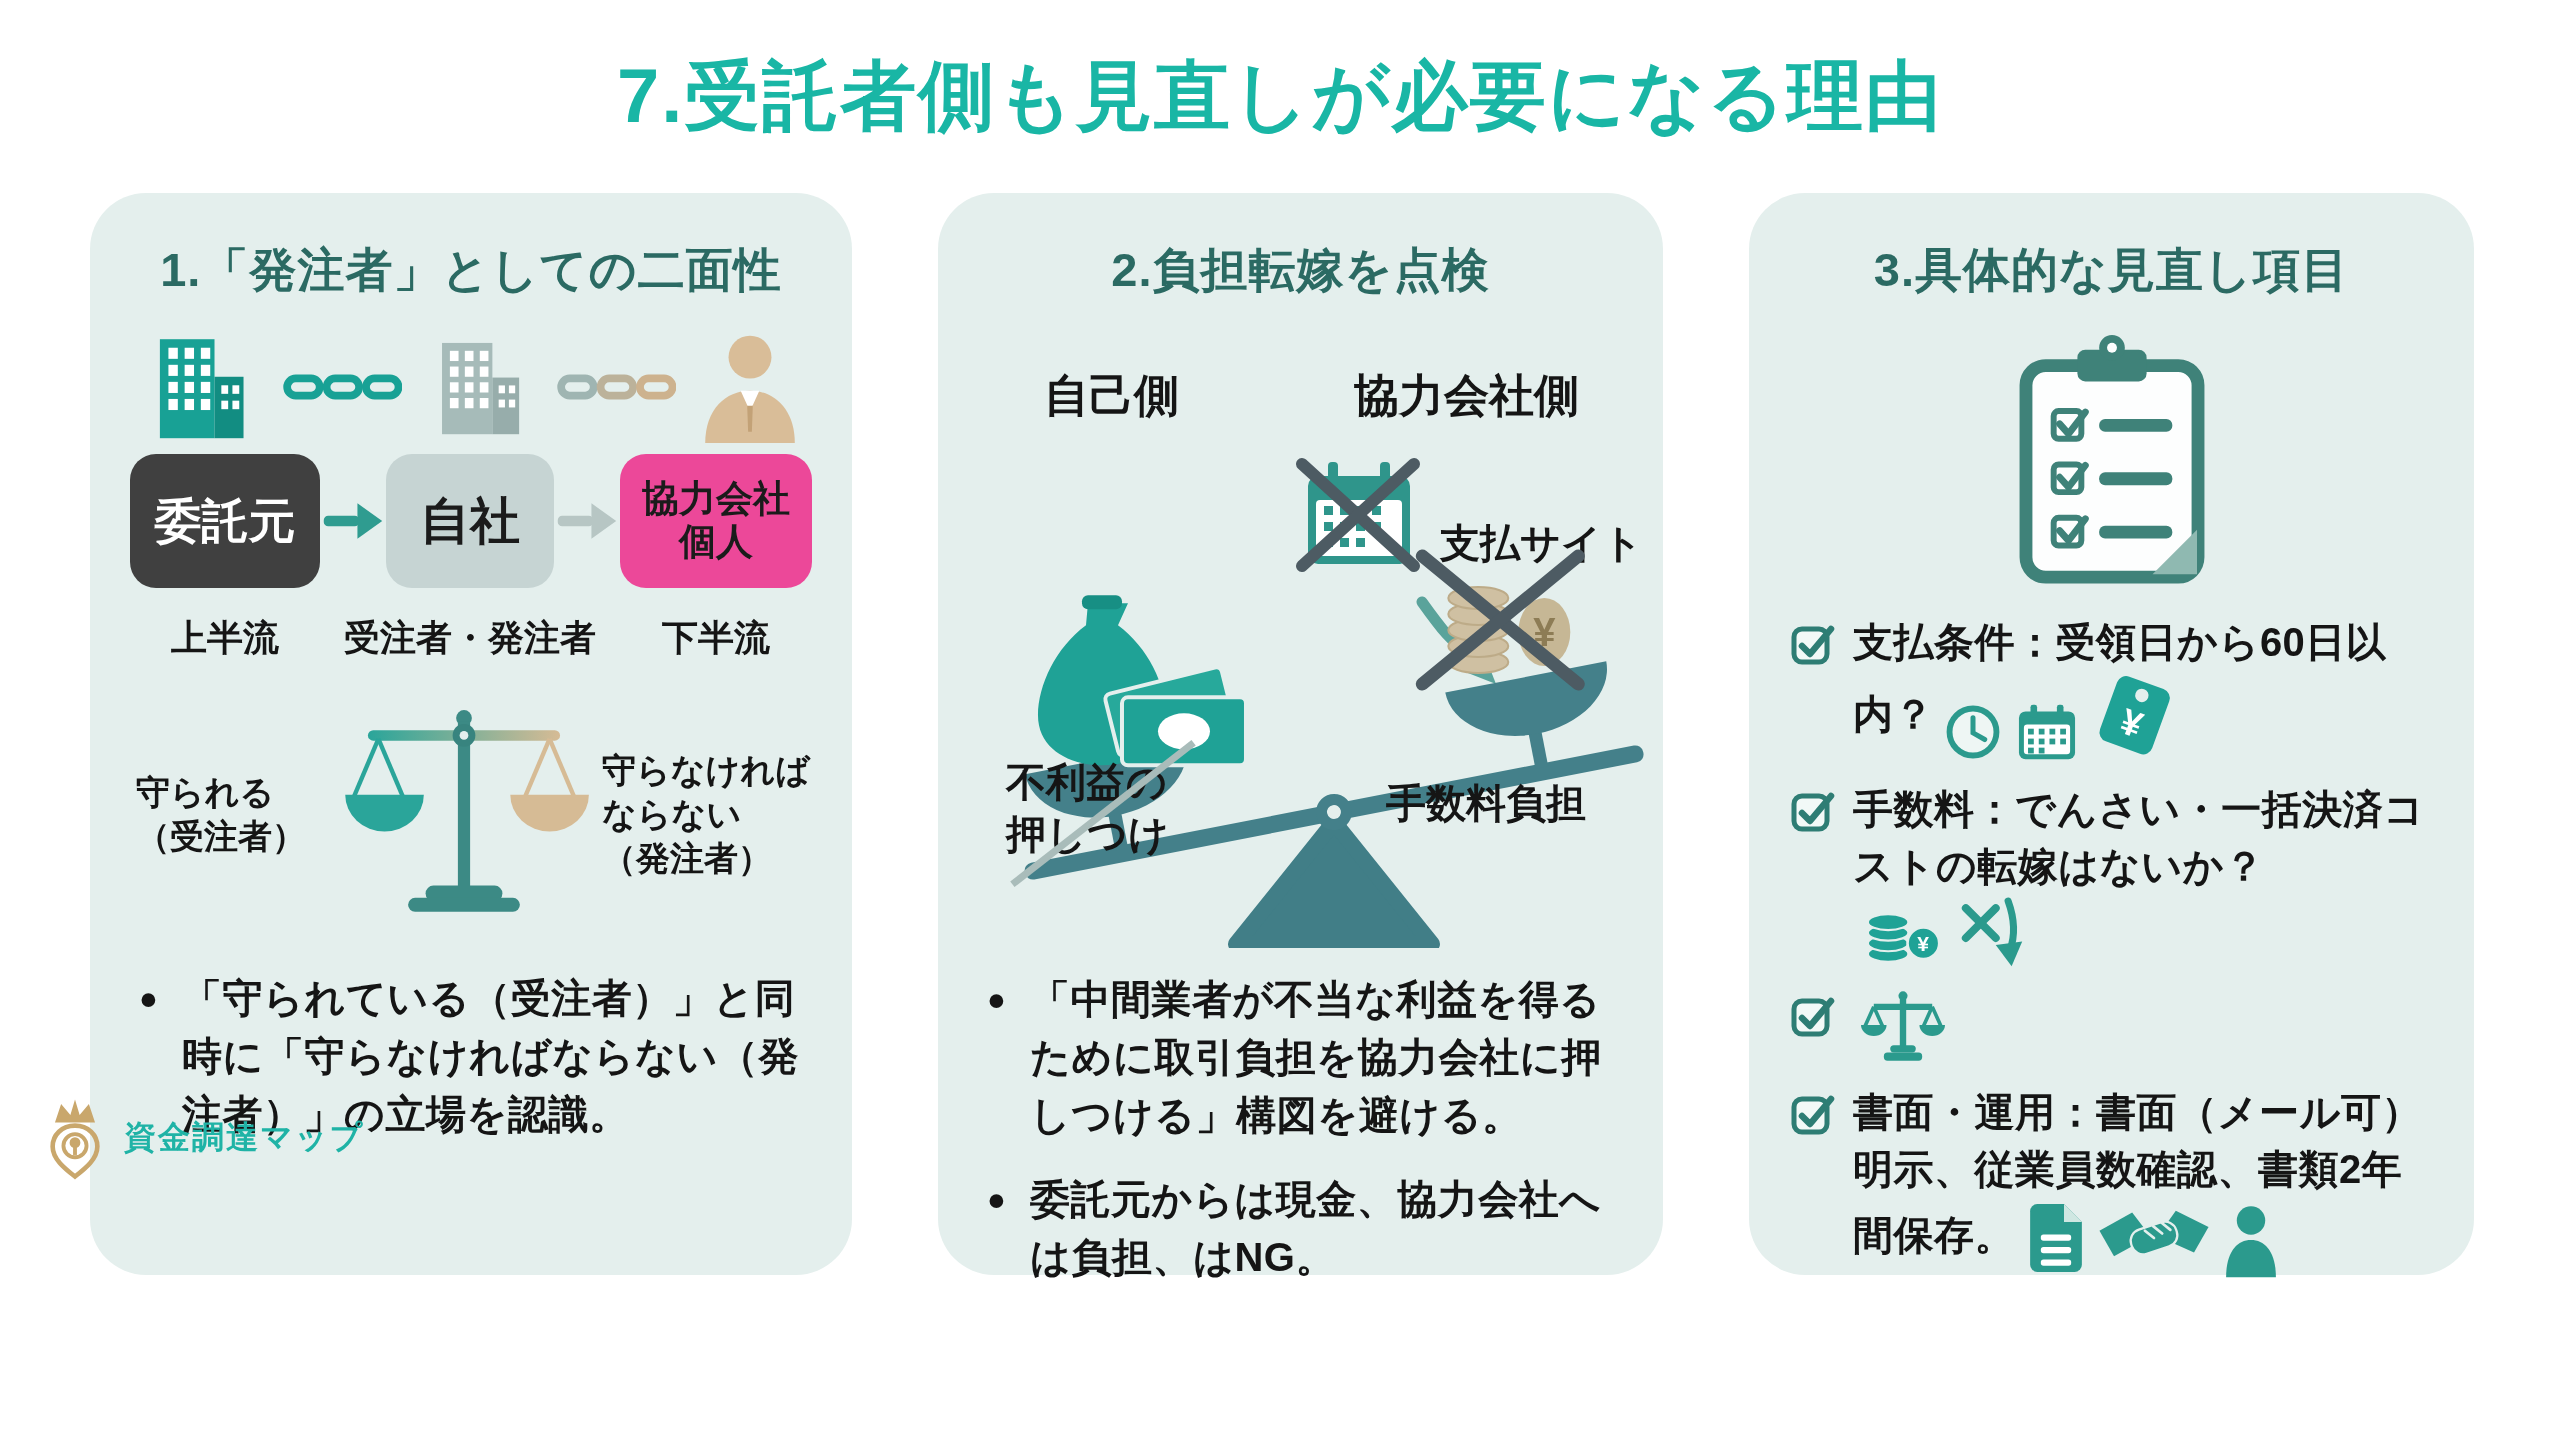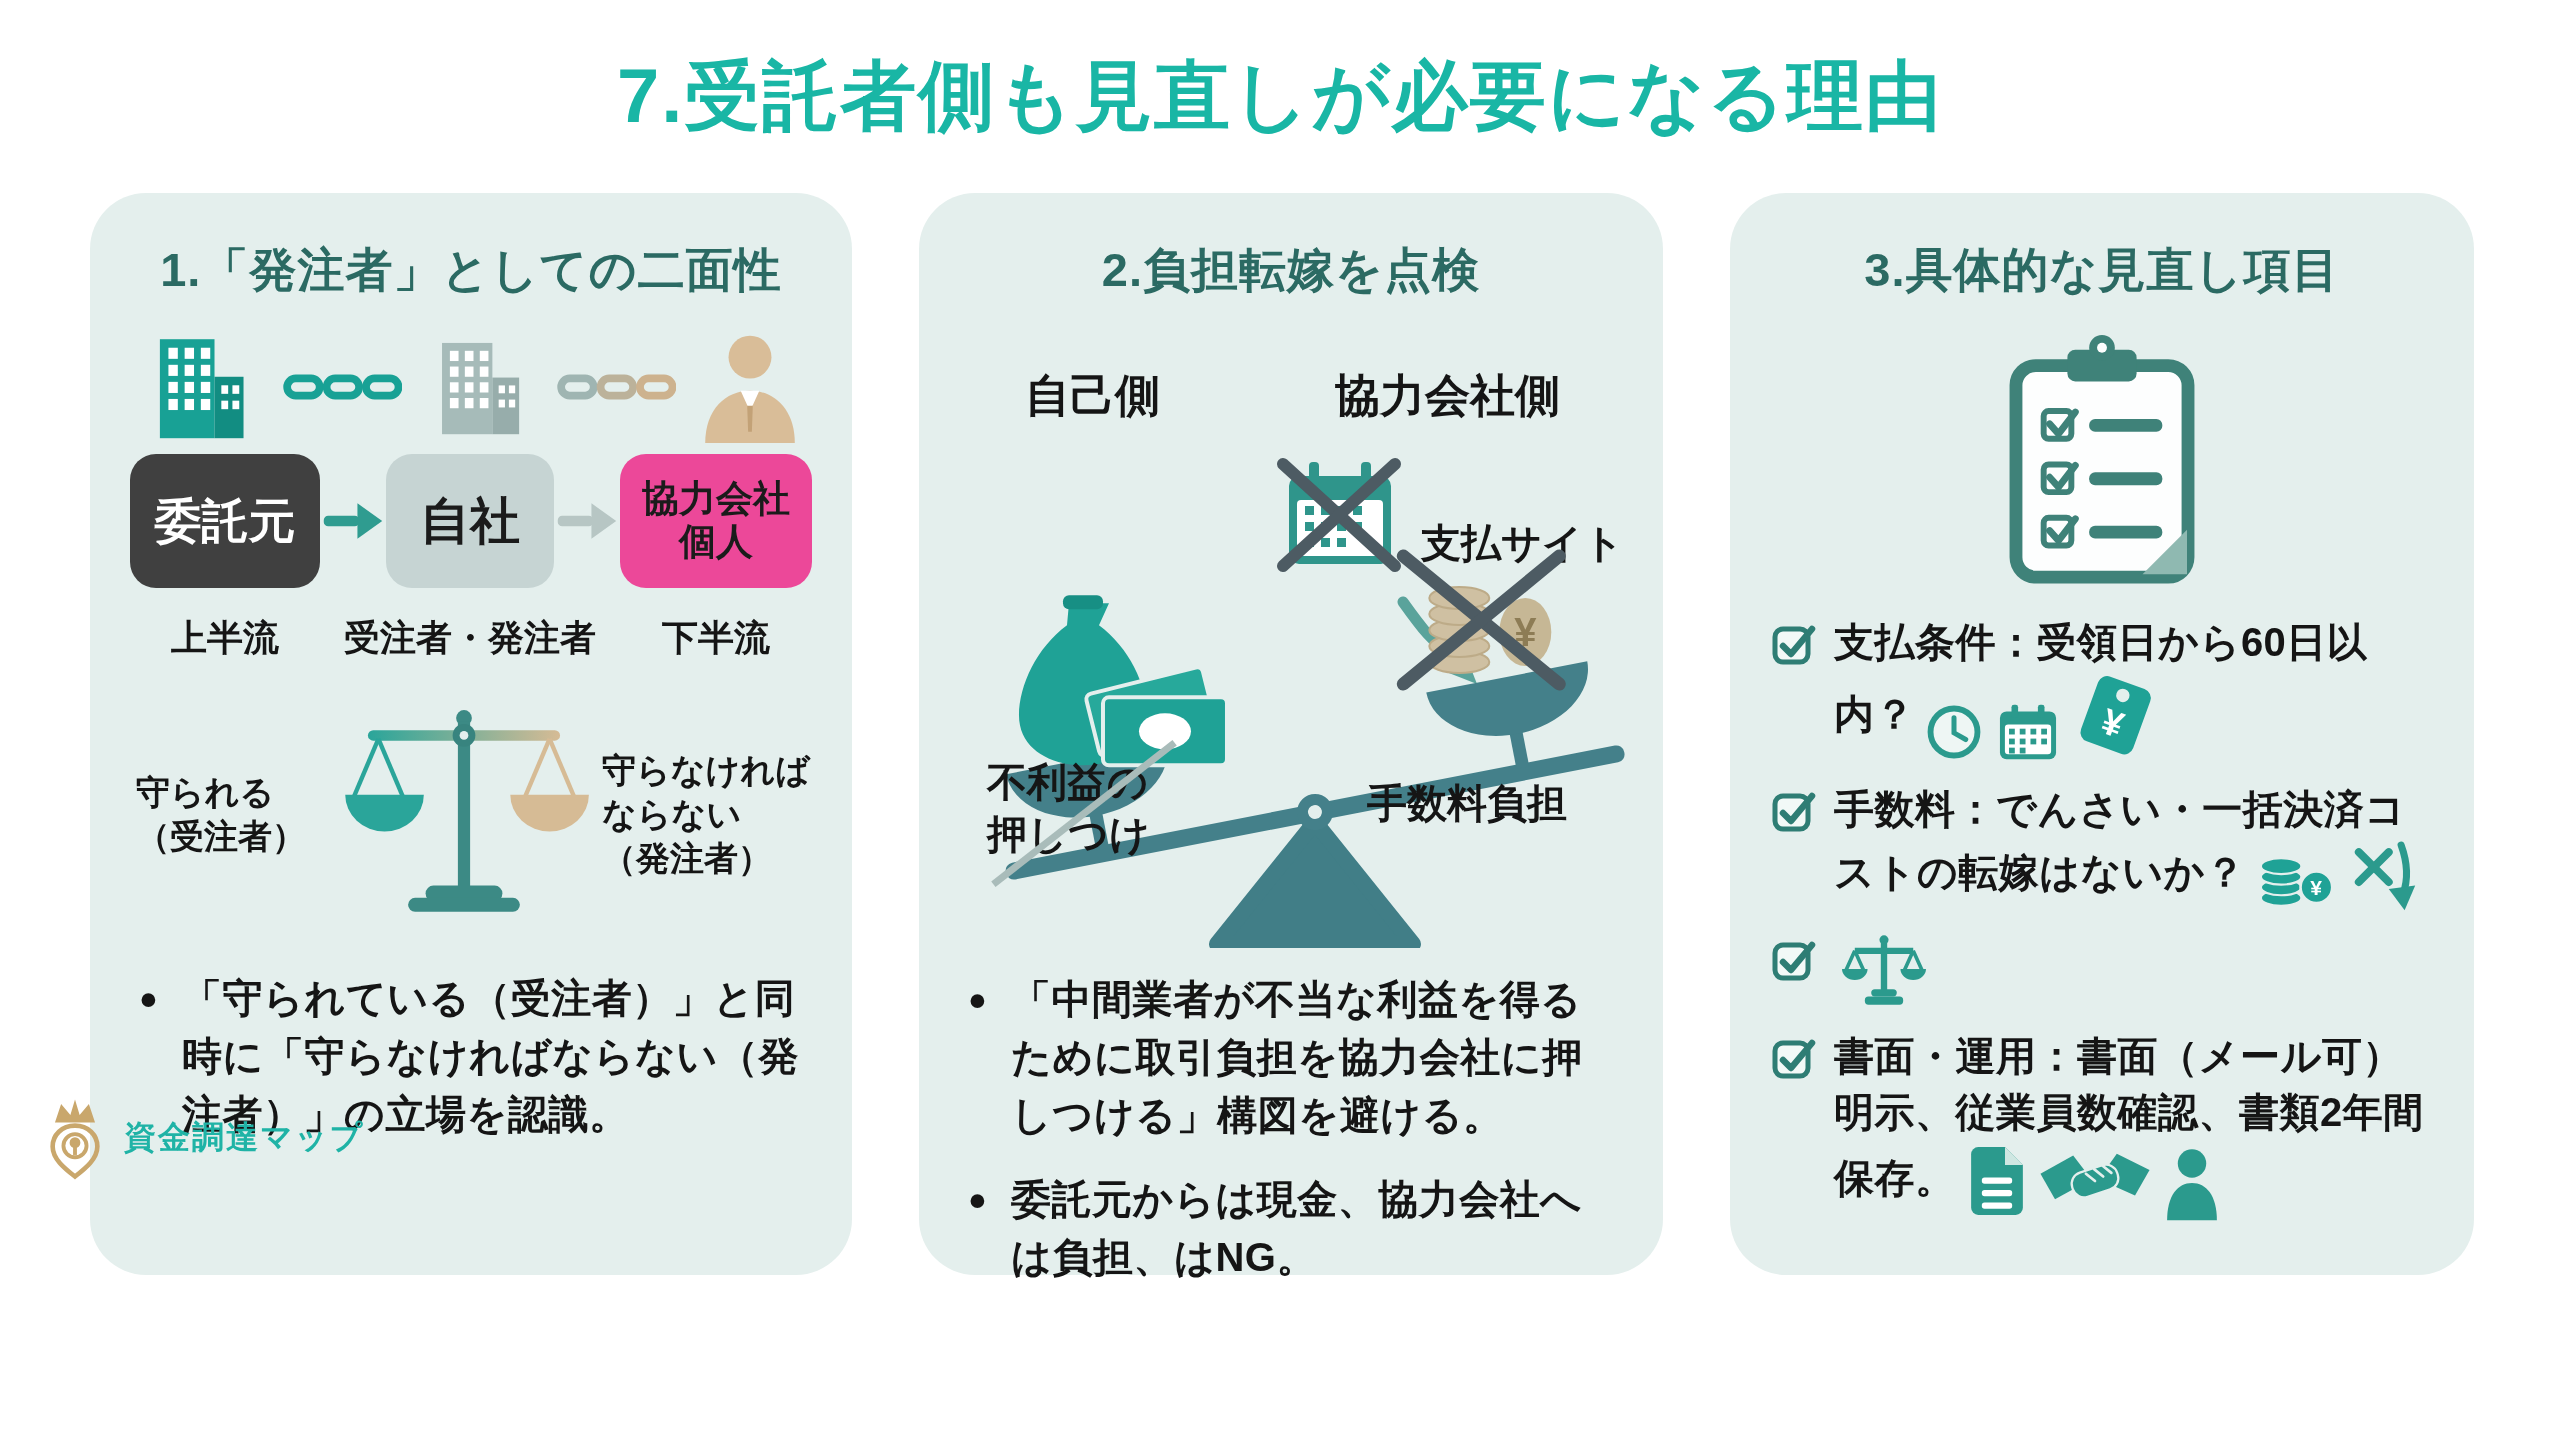--- a/index.html
+++ b/index.html
@@ -11,21 +11,21 @@
   }
   .canvas { width:2560px; height:1197px; position:relative; }
 
   h1.title {
     text-align:center; padding-top:46px;
     font-size:76px; font-weight:800; letter-spacing:2px;
     color:#19b6a5;
   }
 
   .panels {
-    display:flex; gap:67px;
+    display:flex; gap:86px;
     margin:44px 86px 0 90px;
   }
   .panel {
     flex:1; height:1082px;
     background:#e4efed;
     border-radius:56px;
     padding:38px 40px 30px 40px;
     position:relative;
   }
   .panel h2 {

